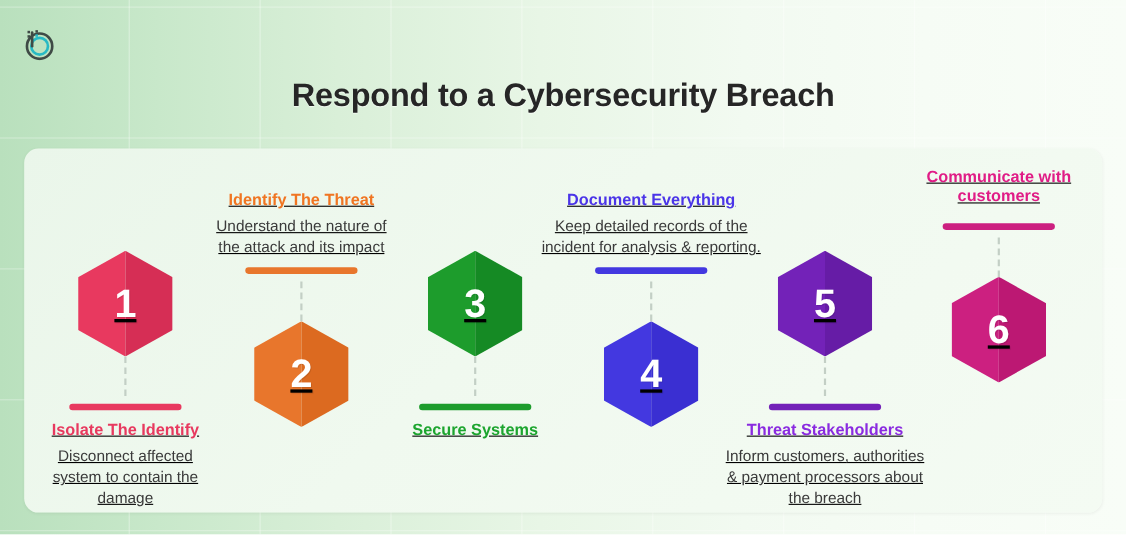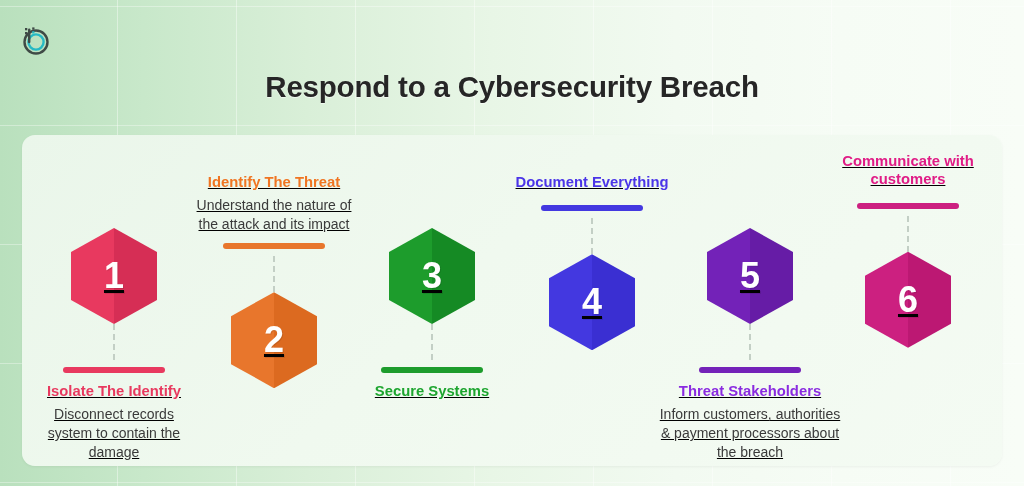--- a/index.html
+++ b/index.html
@@ -177,21 +177,21 @@
         <div class="rt" style="background: rgb(214, 46, 85);"></div>
       </div>
       <span class="hexnum">1</span>
     </div>
     <div class="dash" style="border-left-color: rgb(195, 207, 197);"></div>
     <div class="gap-sm"></div>
     <div class="bar" style="background: rgb(232, 57, 95);"></div>
     <div class="gap-md"></div>
     <div class="headline" style="color: rgb(232, 57, 95);">Isolate The Identify</div>
     <div style="height:5px"></div>
-    <div class="body">Disconnect records
+    <div class="body">Disconnect affected
 system to contain the
 damage</div>
   </div>
 
   <div class="step up" style="left:174px; top:173px;">
     <div class="headline" style="color: rgb(240, 117, 34);">Identify The Threat</div>
     <div style="height:5px"></div>
     <div class="body">Understand the nature of
 the attack and its impact</div>
     <div class="gap-md"></div>
@@ -219,20 +219,22 @@
     <div class="gap-sm"></div>
     <div class="bar" style="background: rgb(29, 156, 44);"></div>
     <div class="gap-md"></div>
     <div class="headline" style="color: rgb(29, 165, 47);">Secure Systems</div>
     <div style="height:5px"></div>
   </div>
 
   <div class="step up" style="left:492px; top:173px;">
     <div class="headline" style="color: rgb(75, 53, 232); text-align: center;">Document Everything</div>
     <div style="height:5px"></div>
+    <div class="body">Keep detailed records of the
+incident for analysis &amp; reporting.</div>
     <div class="gap-md"></div>
     <div class="bar" style="background: rgb(67, 56, 224);"></div>
     <div class="gap-sm"></div>
     <div class="dash" style="border-left-color: rgb(195, 207, 197);"></div>
     <div class="hexwrap">
       <div class="hex">
         <div class="lt" style="background: rgb(67, 56, 224);"></div>
         <div class="rt" style="background: rgb(58, 47, 210);"></div>
       </div>
       <span class="hexnum">4</span>

